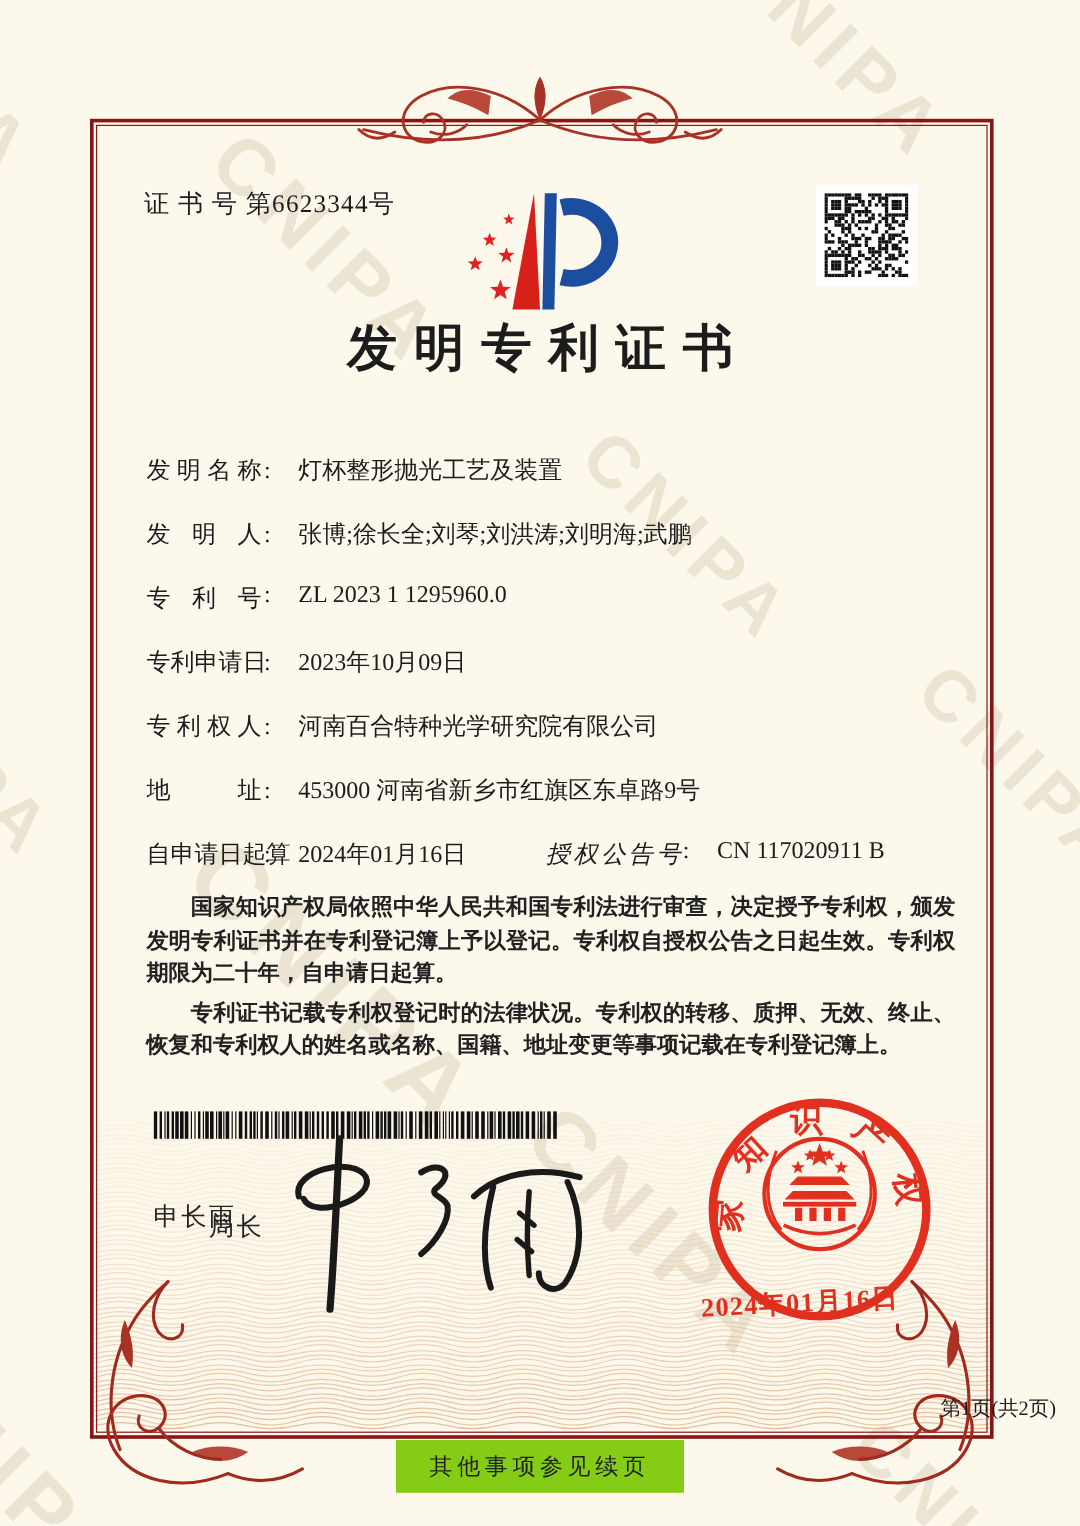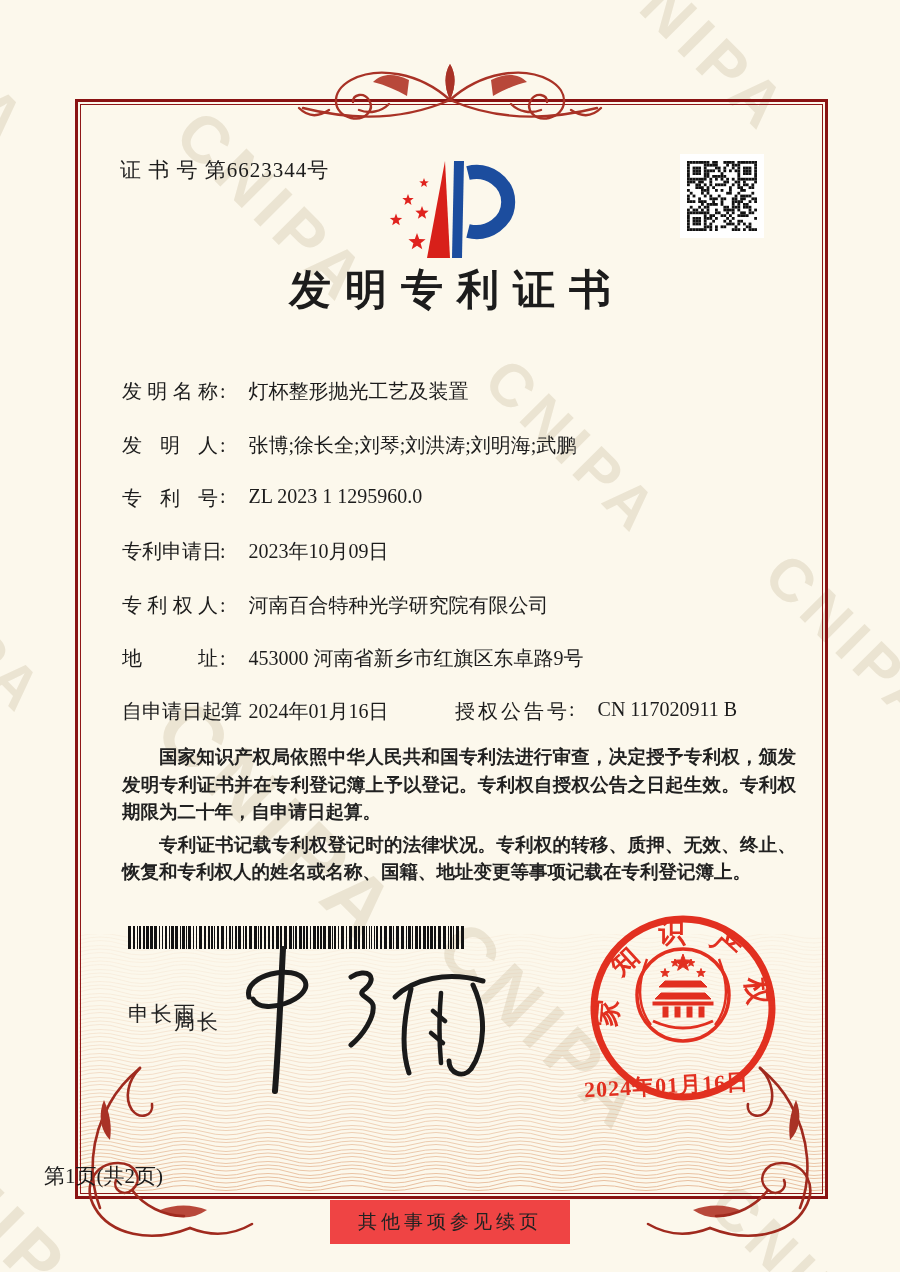--- a/index.html
+++ b/index.html
@@ -18,35 +18,35 @@
   .content{position:absolute;inset:0;z-index:5;}
   .cert-no{position:absolute;left:120px;top:156px;font-size:21px;letter-spacing:1px;}
   .logo-svg{position:absolute;left:380px;top:156px;}
   .qr-box{position:absolute;left:680px;top:154px;width:84px;height:84px;background:#ffffff;}
   .qr-svg{position:absolute;left:687px;top:161px;}
   .title{position:absolute;left:0;right:0;top:262px;text-align:center;font-size:42px;font-weight:bold;
          letter-spacing:14px;text-indent:14px;}
   .fields{position:absolute;left:122px;top:0;width:690px;font-size:20px;}
   .frow{position:absolute;left:0;white-space:nowrap;}
   .flabel{display:inline-block;width:96px;text-align:justify;text-align-last:justify;vertical-align:top;}
-  .flabel.wide{width:112px;}
+  .flabel.wide{width:112px;font-style:italic;}
   .fcolon{display:inline-block;margin-left:2px;}
   .fvalue{display:inline-block;margin-left:18px;}
   .frow2{position:absolute;left:333px;white-space:nowrap;}
   .paras{position:absolute;left:122px;top:744px;width:674px;font-size:18.5px;line-height:27.5px;
          text-align:justify;color:#212121;font-weight:bold;}
   .paras p{margin:0 0 5px 0;text-indent:2em;}
   #barcode{position:absolute;left:128px;top:926px;z-index:6;}
   .officer{position:absolute;left:128px;z-index:6;font-family:"Liberation Sans","DejaVu Sans",sans-serif;
            font-size:21px;letter-spacing:2px;color:#222;}
   .officer.t1{top:1008px;margin-left:46px;} .officer.t2{top:1000px;}
   .sig-svg{position:absolute;left:235px;top:945px;z-index:6;}
   .seal-svg{position:absolute;left:575px;top:895px;z-index:7;opacity:.96;}
-  .page-info{position:absolute;left:0;right:20px;top:1162px;text-align:left;font-size:21px;z-index:6;padding-left:44px;}
-  .note-box{position:absolute;left:50%;top:1200px;transform:translateX(-50%);background:#ef4444;
+  .page-info{position:absolute;left:0;right:20px;top:1162px;text-align:right;font-size:17px;z-index:6;padding-left:44px;}
+  .note-box{position:absolute;left:50%;top:1200px;transform:translateX(-50%);background:#84cc16;
             padding:9px 28px;font-size:19px;letter-spacing:4px;z-index:8;color:#222;}
 </style>
 </head>
 <body>
 
 <div class="page">
 
   <div id="wm-layer">
       <div class="wm" style="left: -120px; top: -55px; font-size: 64px;">CNIPA</div>
       <div class="wm" style="left: 640px; top: -70px; font-size: 64px;">CNIPA</div>

